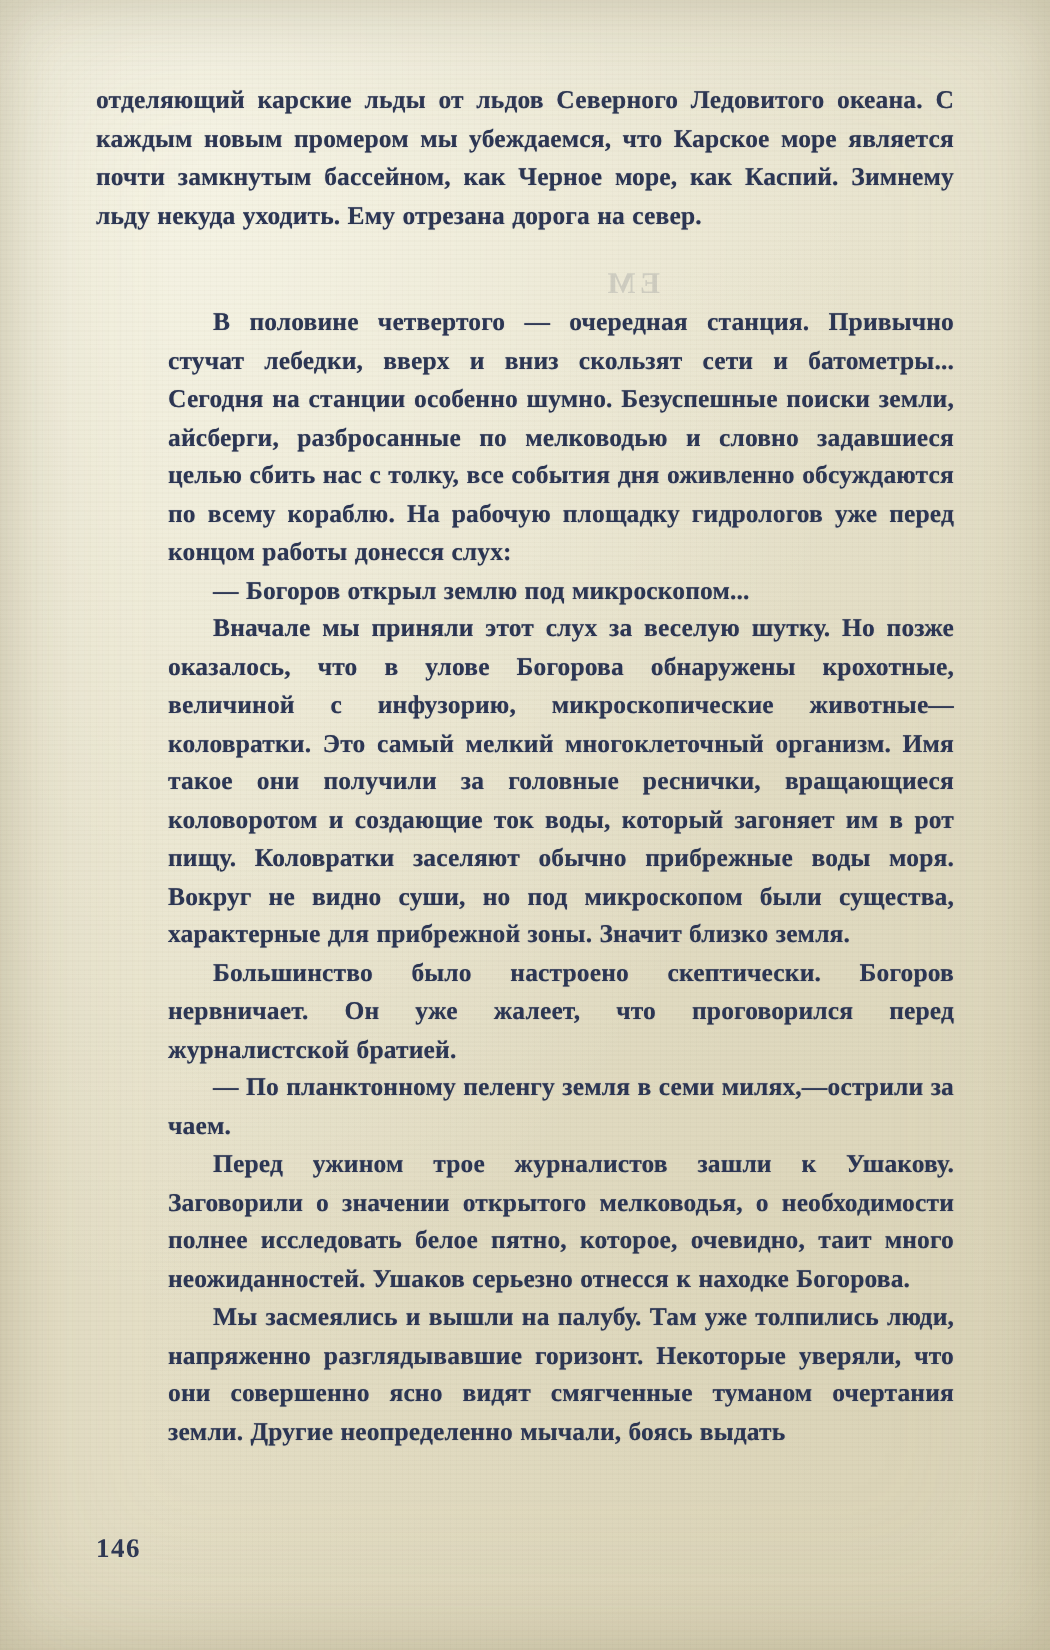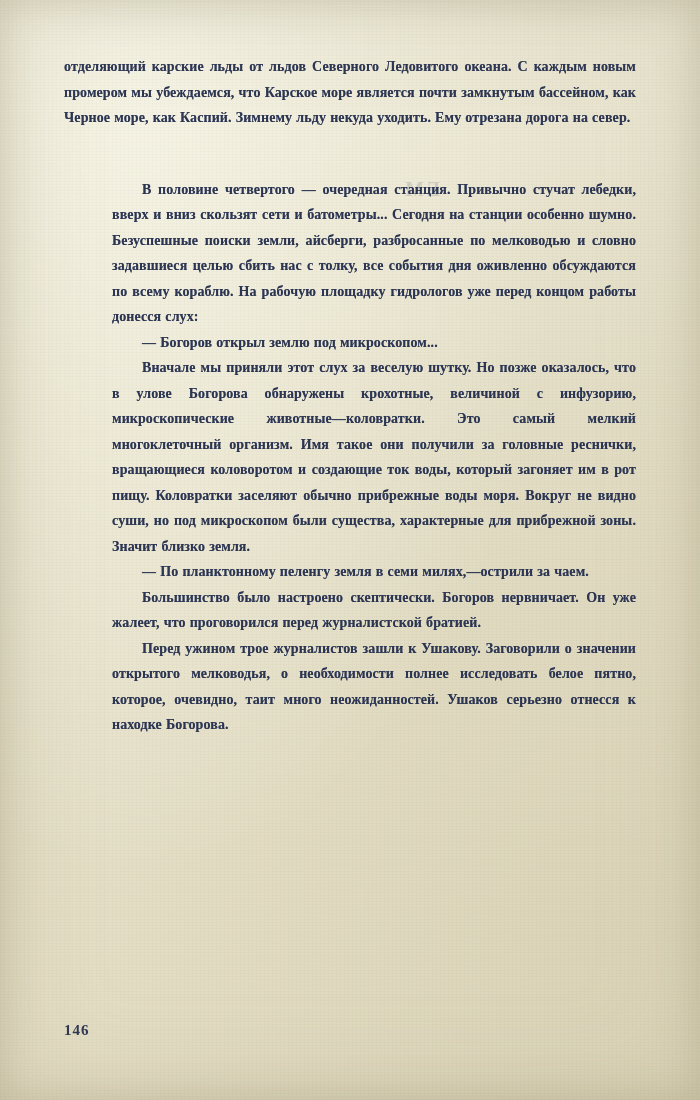--- a/index.html
+++ b/index.html
@@ -36,21 +36,21 @@
     opacity: 0.6;
   }
   .text-column {
     position: absolute;
     left: 64px;
     top: 54px;
     width: 572px;
   }
   p.para {
     margin: 0;
-    font-size: 14px;
+    font-size: 17px;
     line-height: 25.5px;
     color: #2c3654;
     text-align: justify;
     text-justify: inter-word;
     font-weight: bold;
     letter-spacing: 0.1px;
     word-spacing: 0.5px;
     text-shadow: 0 0 0.6px rgba(44,54,84,0.55);
   }
   p.indent {
@@ -60,21 +60,21 @@
   p.noindent {
     text-indent: 0;
   }
   .big-gap {
     height: 46px;
   }
   .folio {
     position: absolute;
     left: 64px;
     top: 1022px;
-    font-size: 15px;
+    font-size: 18px;
     font-weight: bold;
     color: #2c3654;
     font-family: "Liberation Serif", serif;
     letter-spacing: 1px;
   }
   
   .bleed {
     position: absolute;
     left: 300px;
     top: 178px;
@@ -103,22 +103,23 @@
 
   <div class="text-column">
 
     <p class="para noindent">отделяющий карские льды от льдов Северного Ледовитого океана. С каждым новым промером мы убеждаемся, что Карское море является почти замкнутым бассейном, как Черное море, как Каспий. Зимнему льду некуда уходить. Ему отрезана дорога на север.</p>
 
     <div class="big-gap"></div>
 
     <p class="para indent">В половине четвертого — очередная станция. Привычно стучат лебедки, вверх и вниз скользят сети и батометры... Сегодня на станции особенно шумно. Безуспешные поиски земли, айсберги, разбросанные по мелководью и словно задавшиеся целью сбить нас с толку, все события дня оживленно обсуждаются по всему кораблю. На рабочую площадку гидрологов уже перед концом работы донесся слух:</p>
     <p class="para indent">— Богоров открыл землю под микроскопом...</p>
     <p class="para indent">Вначале мы приняли этот слух за веселую шутку. Но позже оказалось, что в улове Богорова обнаружены крохотные, величиной с инфузорию, микроскопические животные—коловратки. Это самый мелкий многоклеточный организм. Имя такое они получили за головные реснички, вращающиеся коловоротом и создающие ток воды, который загоняет им в рот пищу. Коловратки заселяют обычно прибрежные воды моря. Вокруг не видно суши, но под микроскопом были существа, характерные для прибрежной зоны. Значит близко земля.</p>
+    <p class="para indent">Большинство было настроено скептически. Богоров нервничает. Он уже жалеет, что проговорился перед журналистской братией.</p>
     <p class="para indent">— По планктонному пеленгу земля в семи милях,—острили за чаем.</p>
-    <p class="para indent">Большинство было настроено скептически. Богоров нервничает. Он уже жалеет, что проговорился перед журналистской братией.</p>
     <p class="para indent">Перед ужином трое журналистов зашли к Ушакову. Заговорили о значении открытого мелководья, о необходимости полнее исследовать белое пятно, которое, очевидно, таит много неожиданностей. Ушаков серьезно отнесся к находке Богорова.</p>
+    <p class="para indent">Мы засмеялись и вышли на палубу. Там уже толпились люди, напряженно разглядывавшие горизонт. Некоторые уверяли, что они совершенно ясно видят смягченные туманом очертания земли. Другие неопределенно мычали, боясь выдать</p>
 
   </div>
 
   <div class="folio">146</div>
 
   <div class="edge-shadow"></div>
 </div>
 
 </body></html>

